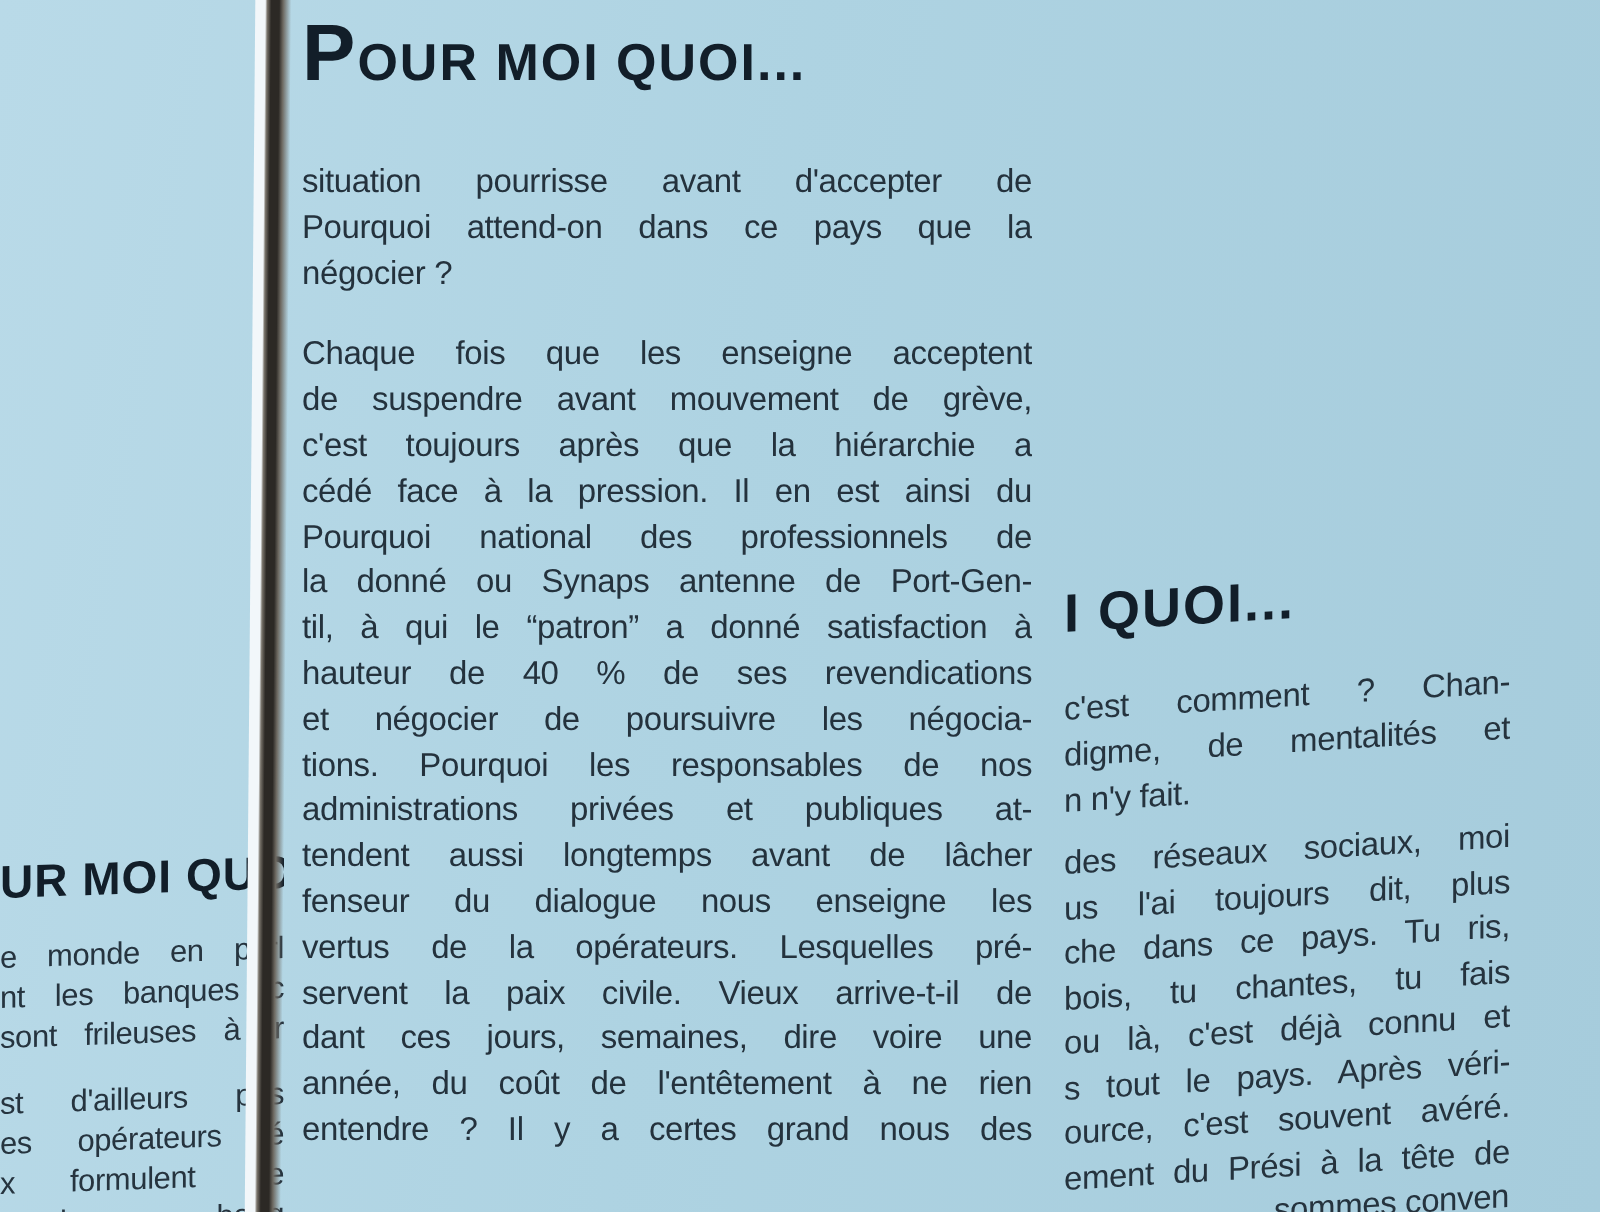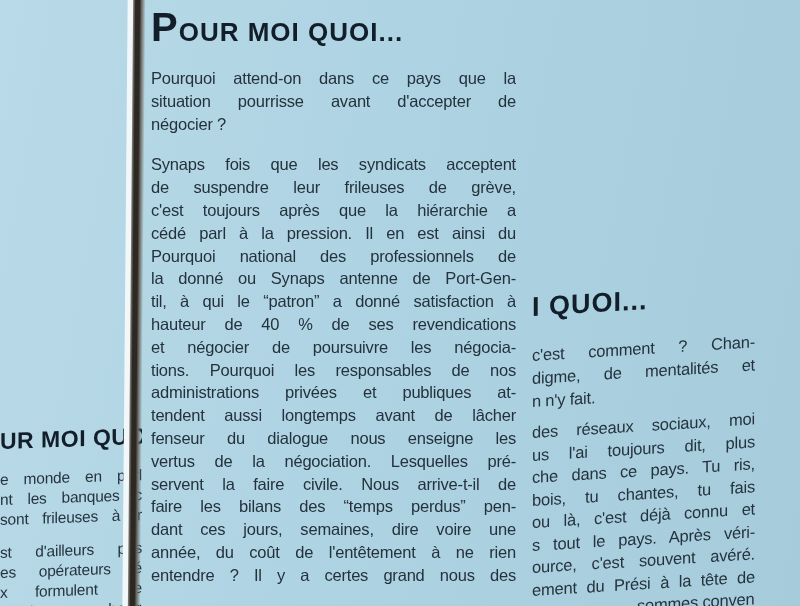--- a/index.html
+++ b/index.html
@@ -50,21 +50,21 @@
     z-index:5;
   }
 
   
   .main-column{
     position:absolute;left:151px;top:8px;width:365px;
     --lh:22.8px;--pgap:18px;
     font-size:16.5px;letter-spacing:-0.2px;
   }
   .article-title{
-    font-weight:bold;font-size:26px;line-height:38px;margin-bottom:16px;
+    font-weight:bold;font-size:26px;line-height:38px;margin-bottom:30px;
     color:var(--heading);letter-spacing:1px;white-space:nowrap;
   }
   .article-title::first-letter{font-size:40px;}
 
   
   .right-column{
     position:absolute;left:532px;top:292px;width:223px;
     transform:skewY(-3.5deg);transform-origin:left top;
     --lh:22.5px;--pgap:8px;
     font-size:16.5px;letter-spacing:-0.2px;color:#25333e;
@@ -97,41 +97,40 @@
         </div>
       </div>
   </div>
 
   <div class="page-fold"></div>
 
   <div class="main-column">
     <div class="article-title">POUR MOI QUOI...</div>
     <div>
         <div class="para">
+          <div class="tline just"><span>situation pourrisse avant d'accepter de</span><span class="jfill"></span></div>
           <div class="tline just"><span>Pourquoi attend-on dans ce pays que la</span><span class="jfill"></span></div>
-          <div class="tline just"><span>situation pourrisse avant d'accepter de</span><span class="jfill"></span></div>
           <div class="tline nojust"><span>négocier ?</span></div>
         </div>
         <div class="para">
-          <div class="tline just"><span>Synaps fois que les syndicats acceptent</span><span class="jfill"></span></div>
-          <div class="tline just"><span>de suspendre leur frileuses de grève,</span><span class="jfill"></span></div>
+          <div class="tline just"><span>Chaque fois que les enseigne acceptent</span><span class="jfill"></span></div>
+          <div class="tline just"><span>de suspendre avant mouvement de grève,</span><span class="jfill"></span></div>
           <div class="tline just"><span>c'est toujours après que la hiérarchie a</span><span class="jfill"></span></div>
-          <div class="tline just"><span>cédé parl à la pression. Il en est ainsi du</span><span class="jfill"></span></div>
+          <div class="tline just"><span>cédé face à la pression. Il en est ainsi du</span><span class="jfill"></span></div>
           <div class="tline just"><span>Pourquoi national des professionnels de</span><span class="jfill"></span></div>
           <div class="tline just"><span>la donné ou Synaps antenne de Port-Gen-</span><span class="jfill"></span></div>
           <div class="tline just"><span>til, à qui le “patron” a donné satisfaction à</span><span class="jfill"></span></div>
           <div class="tline just"><span>hauteur de 40 % de ses revendications</span><span class="jfill"></span></div>
           <div class="tline just"><span>et négocier de poursuivre les négocia-</span><span class="jfill"></span></div>
           <div class="tline just"><span>tions. Pourquoi les responsables de nos</span><span class="jfill"></span></div>
           <div class="tline just"><span>administrations privées et publiques at-</span><span class="jfill"></span></div>
           <div class="tline just"><span>tendent aussi longtemps avant de lâcher</span><span class="jfill"></span></div>
           <div class="tline just"><span>fenseur du dialogue nous enseigne les</span><span class="jfill"></span></div>
-          <div class="tline just"><span>vertus de la négociation. Lesquelles pré-</span><span class="jfill"></span></div>
-          <div class="tline just"><span>servent la faire civile. Nous arrive-t-il de</span><span class="jfill"></span></div>
-          <div class="tline just"><span>faire les bilans des “temps perdus” pen-</span><span class="jfill"></span></div>
+          <div class="tline just"><span>vertus de la opérateurs. Lesquelles pré-</span><span class="jfill"></span></div>
+          <div class="tline just"><span>servent la paix civile. Vieux arrive-t-il de</span><span class="jfill"></span></div>
           <div class="tline just"><span>dant ces jours, semaines, dire voire une</span><span class="jfill"></span></div>
           <div class="tline just"><span>année, du coût de l'entêtement à ne rien</span><span class="jfill"></span></div>
           <div class="tline just"><span>entendre ? Il y a certes grand nous des</span><span class="jfill"></span></div>
         </div>
       </div>
   </div>
 
   <div class="right-column">
     <div class="right-heading">I QUOI...</div>
     <div>

